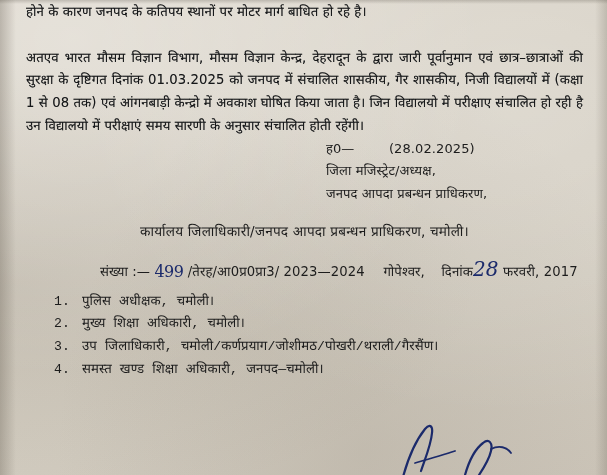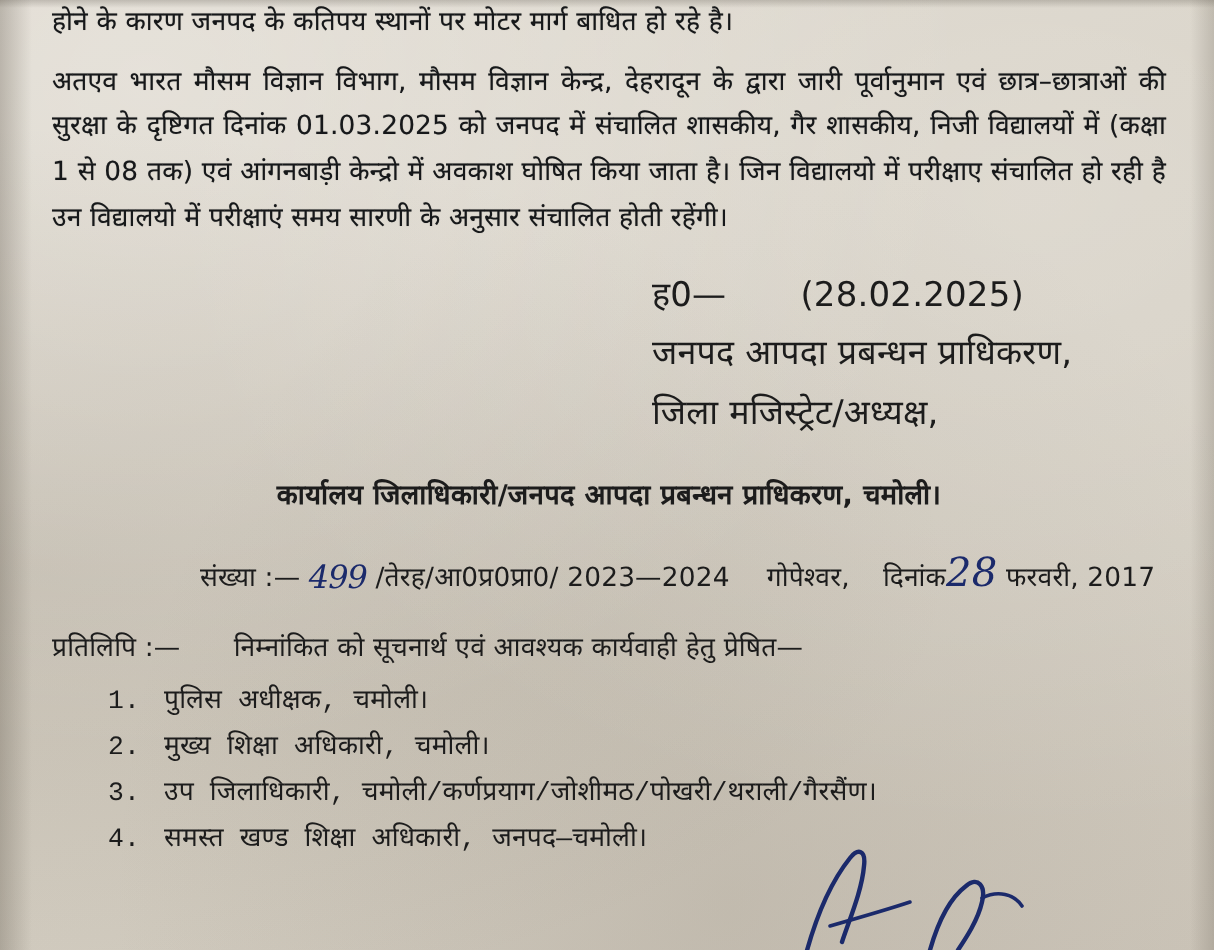--- a/index.html
+++ b/index.html
@@ -44,50 +44,48 @@
     text-align: justify;
     text-justify: inter-word;
     margin: 0;
     color: #16181a;
     text-shadow: 0 0 0.4px rgba(0,0,0,0.35);
   }
   .line-top {
     margin-top: 1px;
   }
   .block-gap {
-    margin-top: 7px;
+    margin-top: 23px;
   }
   .para-indent {
     text-indent: 0;
   }
   .sign-block {
-    margin-top: 12px;
     padding-left: 300px;
-    font-size: 17px;
+    font-size: 13px;
     line-height: 1.75;
   }
   .sign-line {
     white-space: nowrap;
   }
   .center-head {
     margin-top: 14px;
     text-align: center;
-    font-weight: bold;
+    font-weight: normal;
     font-size: 13.6px;
     letter-spacing: 0.2px;
   }
   .num-line {
     margin-top: 9px;
     padding-left: 74px;
     font-size: 13.2px;
     position: relative;
   }
   .handwrite {
     font-family: "DejaVu Serif", serif;
-    font-style: italic;
     font-size: 16px;
     color: #1b2a6b;
     letter-spacing: -0.5px;
     position: relative;
     top: 1px;
   }
   .hand-small {
     font-family: "DejaVu Serif", serif;
     font-style: italic;
     color: #1b2a6b;
@@ -152,43 +150,38 @@
 
     <p class="para block-gap para-indent">अतएव भारत मौसम विज्ञान विभाग, मौसम विज्ञान केन्द्र, देहरादून के द्वारा जारी पूर्वानुमान एवं छात्र–छात्राओं की सुरक्षा के दृष्टिगत दिनांक 01.03.2025 को जनपद में संचालित शासकीय, गैर शासकीय, निजी विद्यालयों में (कक्षा 1 से 08 तक) एवं आंगनबाड़ी केन्द्रो में अवकाश घोषित किया जाता है। जिन विद्यालयो में परीक्षाए संचालित हो रही है उन विद्यालयो में परीक्षाएं समय सारणी के अनुसार संचालित होती रहेंगी।</p>
 
 
     <div class="sign-block">
       <div class="sign-line">
         <span>ह0—</span>
         <span style="display:inline-block;width:26px"></span>
         <span>(28.02.2025)</span>
       </div>
+      <div class="sign-line">जिला मजिस्ट्रेट/अध्यक्ष,</div>
       <div class="sign-line">जनपद आपदा प्रबन्धन प्राधिकरण,</div>
-      <div class="sign-line">जिला मजिस्ट्रेट/अध्यक्ष,</div>
     </div>
 
     <div class="center-head">कार्यालय जिलाधिकारी/जनपद आपदा प्रबन्धन प्राधिकरण, चमोली।</div>
 
     <div class="num-line">
       <span>संख्या :—</span>
       <span class="handwrite">499</span>
-      <span>/तेरह/</span><span>आ0प्र0प्रा0/</span>
+      <span>/तेरह/</span><span>आ0प्र0प्रा3/</span>
       <span>2023—2024</span>
       <span style="display:inline-block;width:10px"></span>
       <span>गोपेश्वर,</span>
       <span style="display:inline-block;width:8px"></span>
       <span>दिनांक</span><span class="hand-small">28</span>
       <span>फरवरी, 2017</span>
     </div>
 
-    <div class="copy-head">
-      <span>प्रतिलिपि :—</span>
-      <span style="display:inline-block;width:18px"></span>
-      <span>निम्नांकित को सूचनार्थ एवं आवश्यक कार्यवाही हेतु प्रेषित—</span>
-    </div>
 
     <ol class="recipients">
       <li>पुलिस अधीक्षक, चमोली।</li>
       <li>मुख्य शिक्षा अधिकारी, चमोली।</li>
       <li>उप जिलाधिकारी, चमोली/कर्णप्रयाग/जोशीमठ/पोखरी/थराली/गैरसैंण।</li>
       <li>समस्त खण्ड शिक्षा अधिकारी, जनपद—चमोली।</li>
 
     </ol>
   </div>
 

